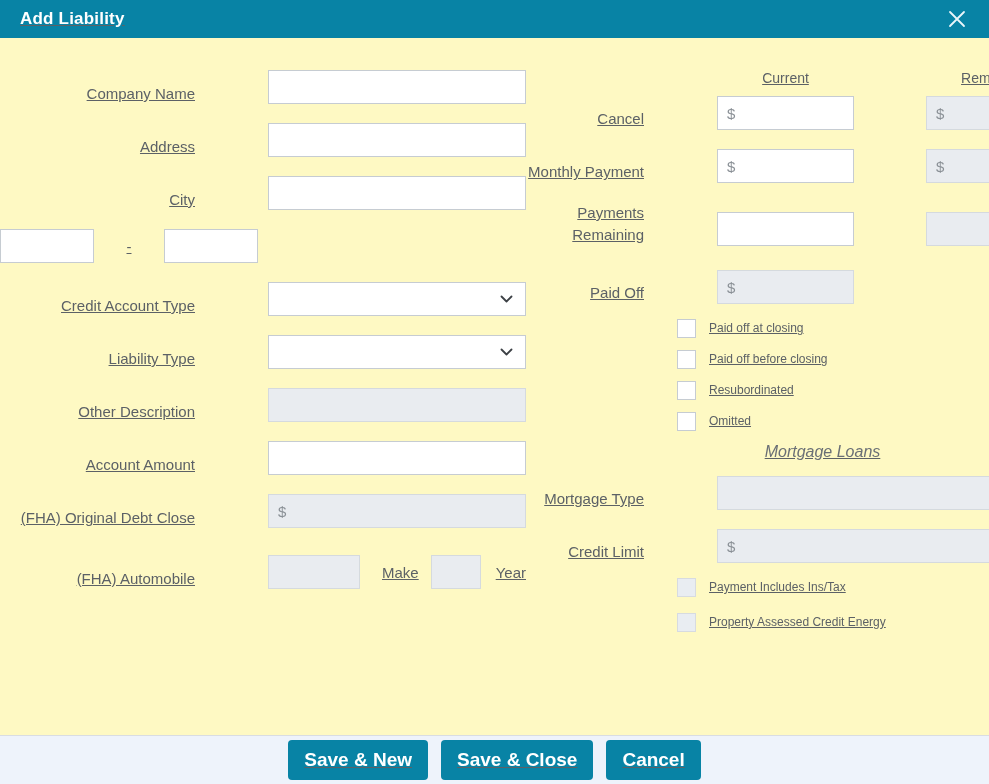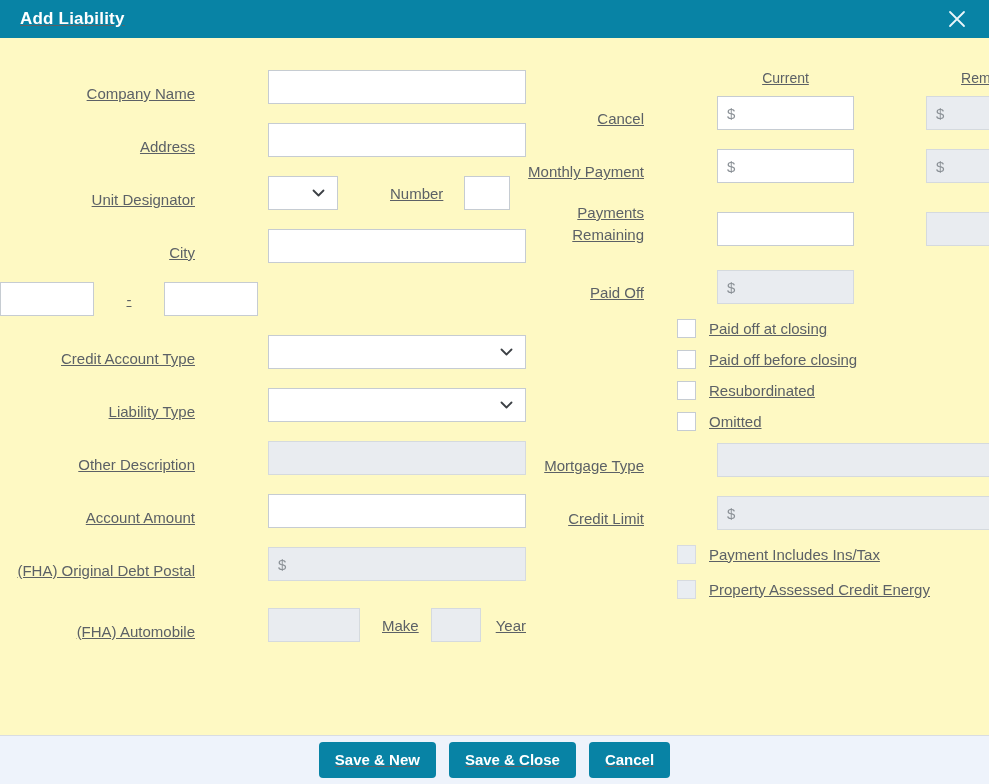--- a/index.html
+++ b/index.html
@@ -69,38 +69,38 @@
   .colheads { margin-bottom: 10px; }
   .colhead { text-align: center; font-size: 14px; color: #5c6166; }
 
   .chk-row { display: flex; align-items: center; margin-bottom: 12px; }
   .chk-spacer { width: 150px; flex: 0 0 150px; }
   .chk {
     width: 19px; height: 19px; border: 1px solid #c6ccd2; background: #fff;
     margin-right: 13px; cursor: pointer; flex: 0 0 19px;
   }
   .chk.disabled { background: #e9edf2; border: 1px solid #d7dbe0; cursor: default; }
-  .chk-lbl { font-size: 15px; color: #5c6166; }
+  .chk-lbl { font-size: 12px; color: #5c6166; }
 
   .section-head {
     margin-left: 145px; width: 301px; text-align: center;
     font-style: italic; font-size: 16px; color: #6a6f75;
     margin-bottom: 15px; margin-top: 6px;
   }
   .wide { width: 301px; flex: 0 0 301px; }
 
   
   .dlg-footer {
     height: 49px; flex: 0 0 49px;
     background: #eef3fb; border-top: 1px solid #d9dde2;
     display: flex; align-items: center; justify-content: center; gap: 13px;
   }
   .btn {
     background: #0883a5; color: #ffffff; border: none; border-radius: 4px;
-    font-family: inherit; font-size: 15px; font-weight: 700;
+    font-family: inherit; font-size: 19px; font-weight: 700;
     padding: 8px 16px; cursor: pointer; line-height: 1.3;
   }
 </style>
 </head>
 <body>
 
 <div class="dialog">
 
   <div class="dlg-header">
     <div class="dlg-title">Add Liability</div>
@@ -124,35 +124,20 @@
           </div>
       </div>
 
       <div class="row">
         <div class="lbl">Address</div>
         <div class="fields">
             <input class="txt" type="text" value="" style="">
           </div>
       </div>
 
-      <div class="row">
-        <div class="lbl">Unit Designator</div>
-        <div class="fields">
-          <div class="selectbox" style="width:70px;flex:0 0 70px;">
-            <span class="sel-value"></span>
-            <span class="chevron">
-              <svg width="13" height="8" viewBox="0 0 13 8">
-                  <path d="M1.5 1.5 L6.5 6.5 L11.5 1.5" stroke="#3c4045" stroke-width="1.8" fill="none" stroke-linecap="round" stroke-linejoin="round"></path>
-                </svg>
-            </span>
-          </div>
-          <span class="inline-lbl" style="margin-left:52px;">Number</span>
-          <input class="txt" type="text" style="width: 46px; flex: 0 0 46px; margin-left: 21px;" value="">
-        </div>
-      </div>
 
       <div class="row">
         <div class="lbl">City</div>
         <div class="fields">
             <input class="txt" type="text" value="" style="">
           </div>
       </div>
 
 
       <div class="row">
@@ -199,21 +184,21 @@
       </div>
 
       <div class="row">
         <div class="lbl">Account Amount</div>
         <div class="fields">
             <input class="txt" type="text" value="" style="">
           </div>
       </div>
 
       <div class="row">
-        <div class="lbl">(FHA) Original Debt Postal</div>
+        <div class="lbl">(FHA) Original Debt Close</div>
         <div class="fields">
           <div class="money">
             <span class="dollar">$</span>
             <input class="txt" type="text" disabled="" value="" style="">
           </div>
         </div>
       </div>
 
       <div class="row" style="margin-top:27px;">
         <div class="lbl">(FHA) Automobile</div>
@@ -287,20 +272,21 @@
         <div class="chk-spacer"></div>
         <div class="chk"></div>
         <span class="chk-lbl">Resubordinated</span>
       </div>
       <div class="chk-row">
         <div class="chk-spacer"></div>
         <div class="chk"></div>
         <span class="chk-lbl">Omitted</span>
       </div>
 
+      <div class="section-head">Mortgage Loans</div>
 
       <div class="row">
         <div class="rlbl">Mortgage Type</div>
         <div class="wide">
           <div class="selectbox disabled-field">
             <span class="sel-value"></span>
             <span class="chevron">
               <svg width="13" height="8" viewBox="0 0 13 8">
                   <path d="M1.5 1.5 L6.5 6.5 L11.5 1.5" stroke="#3c4045" stroke-width="1.8" fill="none" stroke-linecap="round" stroke-linejoin="round"></path>
                 </svg>

